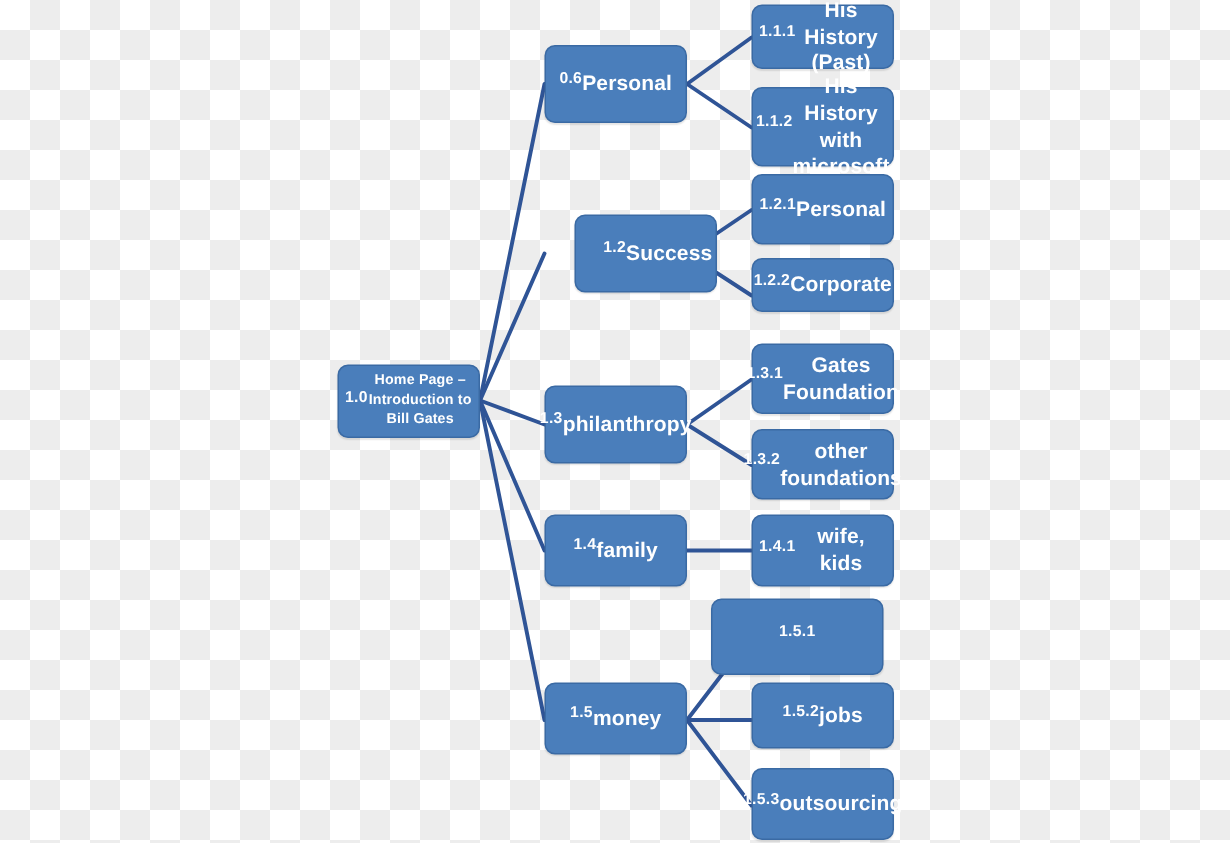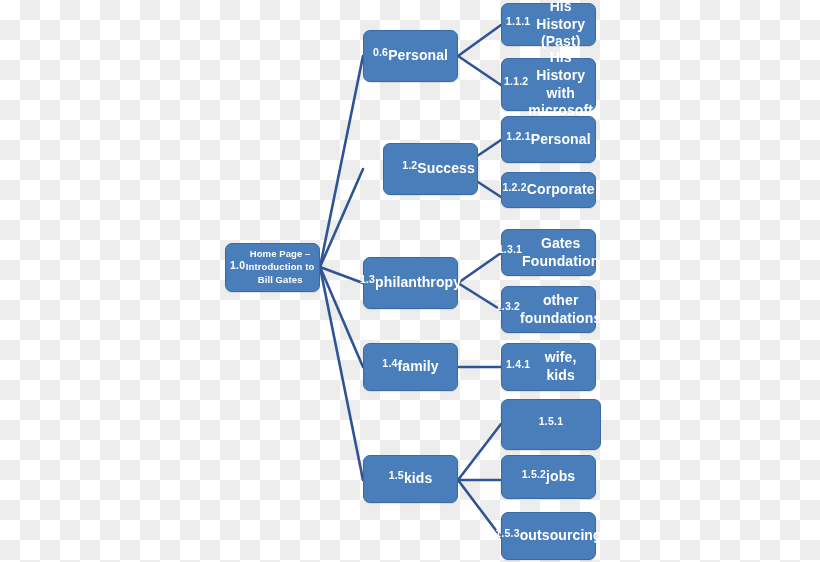--- a/index.html
+++ b/index.html
@@ -117,21 +117,21 @@
     <span class="lbl">philanthropy</span>
   </div>
 
   <div class="node lv2" style="left:363px; top:343px; width:95px; height:48px;">
     <span class="num">1.4</span>
     <span class="lbl">family</span>
   </div>
 
   <div class="node lv2" style="left:363px; top:455px; width:95px; height:48px;">
     <span class="num">1.5</span>
-    <span class="lbl">kids</span>
+    <span class="lbl">money</span>
   </div>
 
   <div class="node leaf" style="left:501px; top:3px; width:95px; height:43px;">
     <span class="num">1.1.1</span>
     <span class="lbl">His History (Past)</span>
   </div>
 
   <div class="node leaf" style="left:501px; top:58px; width:95px; height:53px;">
     <span class="num">1.1.2</span>
     <span class="lbl">His History with microsoft</span>
@@ -155,21 +155,21 @@
   <div class="node leaf" style="left:501px; top:286px; width:95px; height:47px;">
     <span class="num">1.3.2</span>
     <span class="lbl">other foundations</span>
   </div>
 
   <div class="node leaf" style="left:501px; top:343px; width:95px; height:48px;">
     <span class="num">1.4.1</span>
     <span class="lbl">wife, kids</span>
   </div>
 
-  <div class="node leaf" style="left:501px; top:399px; width:100px; height:51px;">
+  <div class="node leaf" style="left:474px; top:399px; width:115px; height:51px;">
     <span class="num">1.5.1</span>
   </div>
 
   <div class="node leaf" style="left:501px; top:455px; width:95px; height:44px;">
     <span class="num">1.5.2</span>
     <span class="lbl">jobs</span>
   </div>
 
   <div class="node leaf" style="left:501px; top:512px; width:95px; height:48px;">
     <span class="num">1.5.3</span>

